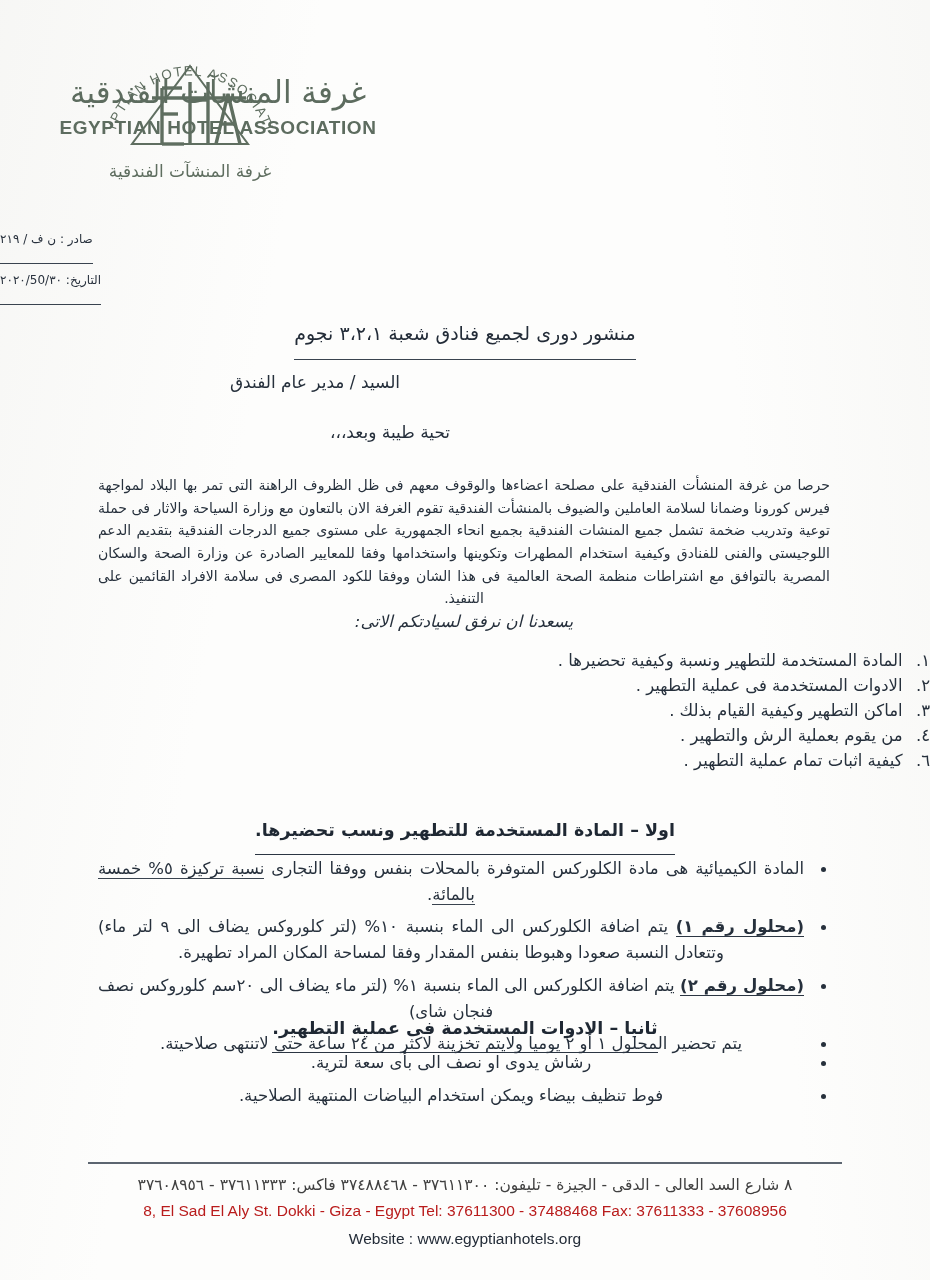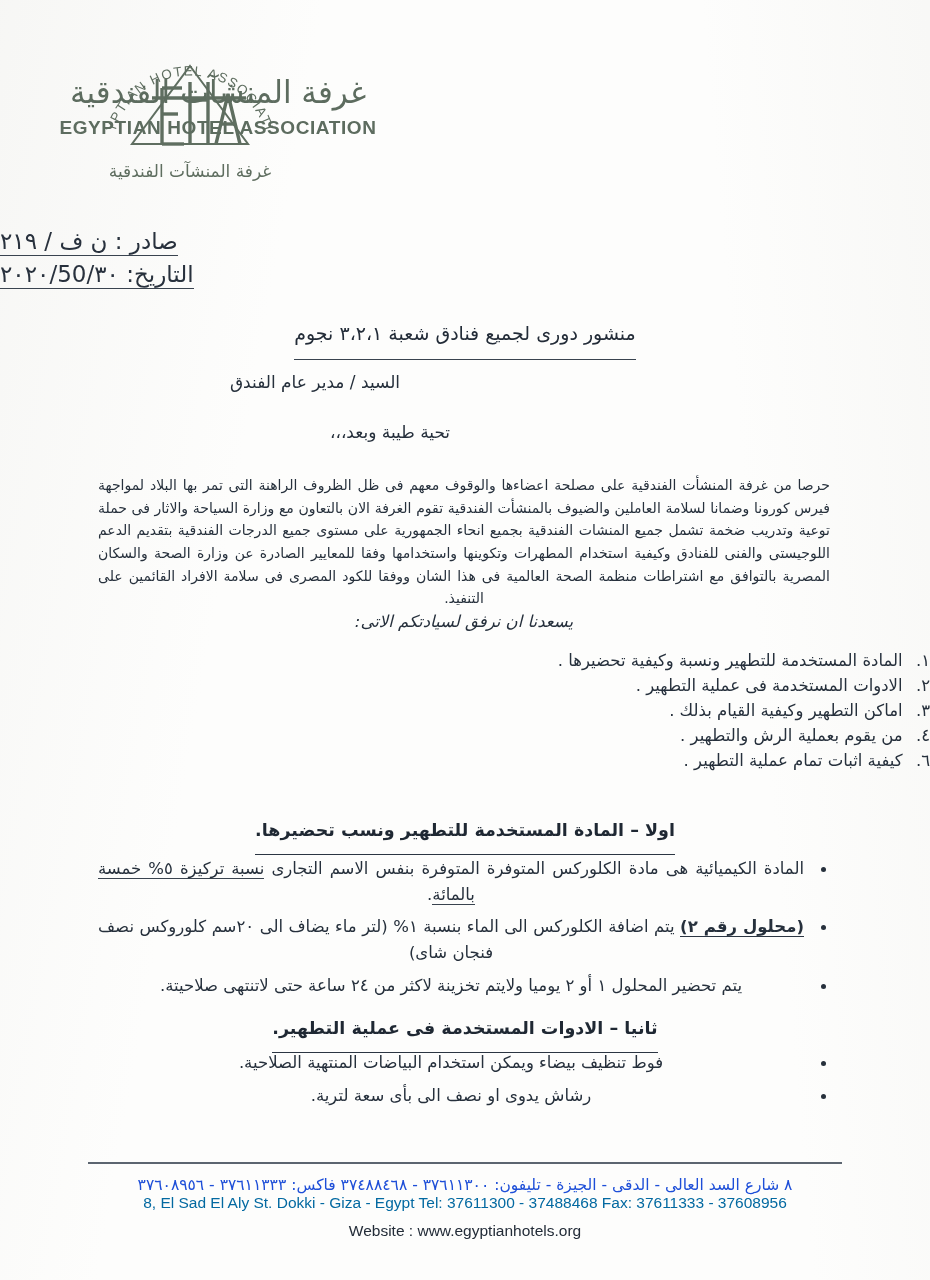--- a/index.html
+++ b/index.html
@@ -90,24 +90,24 @@
   .ref-block {
     position: absolute;
     top: 228px;
     left: 0;
     right: 78px;
     text-align: left;
     direction: rtl;
   }
   .ref-line {
     display: inline-block;
-    font-size: 23px;
+    font-size: 12px;
     color: #28313d;
     border-bottom: 1.3px solid #39434f;
-    padding-bottom: 1px;
+    padding-bottom: 17px;
     margin-bottom: 5px;
     white-space: nowrap;
   }
   .ref-line.date { letter-spacing: 0.3px; }
 
   
   .doc-title {
     position: absolute;
     top: 322px;
     left: 0;
@@ -249,30 +249,30 @@
   }
   .footer {
     position: absolute;
     top: 1176px;
     right: 60px;
     left: 60px;
     text-align: center;
   }
   .footer-ar {
     font-size: 15.5px;
-    color: #1d4ed8;
+    color: #404040;
     letter-spacing: 0.2px;
     white-space: nowrap;
   }
   .footer-en {
     font-family: "Liberation Sans", sans-serif;
     direction: ltr;
     font-size: 15.5px;
-    color: #0369a1;
-    margin-top: 0;
+    color: #b91c1c;
+    margin-top: 8px;
     white-space: nowrap;
   }
   .footer-web {
     font-family: "Liberation Sans", sans-serif;
     direction: ltr;
     font-size: 15.5px;
     color: #232c38;
     margin-top: 10px;
   }
 </style>
@@ -360,41 +360,45 @@
       <span>كيفية اثبات تمام عملية التطهير .</span>
     </li>
   </ol>
 
   <div class="sec-head" id="sec1-head">
     <span>اولا – المادة المستخدمة للتطهير ونسب تحضيرها.</span>
   </div>
 
   <ul class="bullets" id="sec1-bullets">
     <li>
-      <span>المادة الكيميائية هى مادة الكلوركس المتوفرة المتوفرة بنفس الاسم التجارى </span><span class="u">نسبة تركيزة ٥% خمسة بالمائة</span><span>.</span>
+      <span>المادة الكيميائية هى مادة الكلوركس المتوفرة بالمحلات بنفس ووفقا التجارى </span><span class="u">نسبة تركيزة ٥% خمسة بالمائة</span><span>.</span>
+    </li>
+    <li>
+      <span class="lbl">(محلول رقم ١)</span>
+      <span>يتم اضافة الكلوركس الى الماء بنسبة ١٠% (لتر كلوروكس يضاف الى ٩ لتر ماء) وتتعادل النسبة صعودا وهبوطا بنفس المقدار وفقا لمساحة المكان المراد تطهيرة.</span>
     </li>
     <li>
       <span class="lbl">(محلول رقم ٢)</span>
       <span>يتم اضافة الكلوركس الى الماء بنسبة ١% (لتر ماء يضاف الى ٢٠سم كلوروكس نصف فنجان شاى)</span>
     </li>
     <li class="center">
       <span>يتم تحضير المحلول ١ أو ٢ يوميا ولايتم تخزينة لاكثر من ٢٤ ساعة حتى لاتنتهى صلاحيتة.</span>
     </li>
   </ul>
 
   <div class="sec-head" id="sec2-head">
     <span>ثانيا – الادوات المستخدمة فى عملية التطهير.</span>
   </div>
 
   <ul class="bullets" id="sec2-bullets">
     <li class="center">
+      <span>رشاش يدوى او نصف الى بأى سعة لترية.</span>
+    </li>
+    <li class="center">
       <span>فوط تنظيف بيضاء ويمكن استخدام البياضات المنتهية الصلاحية.</span>
-    </li>
-    <li class="center">
-      <span>رشاش يدوى او نصف الى بأى سعة لترية.</span>
     </li>
   </ul>
 
   <div class="footer-rule"></div>
   <div class="footer">
     <div class="footer-ar">٨ شارع السد العالى - الدقى - الجيزة - تليفون: ٣٧٦١١٣٠٠ - ٣٧٤٨٨٤٦٨    فاكس: ٣٧٦١١٣٣٣ - ٣٧٦٠٨٩٥٦</div>
     <div class="footer-en">8, El Sad El Aly St. Dokki - Giza - Egypt  Tel: 37611300 - 37488468   Fax: 37611333 - 37608956</div>
     <div class="footer-web">Website : www.egyptianhotels.org</div>
   </div>
 </div>

